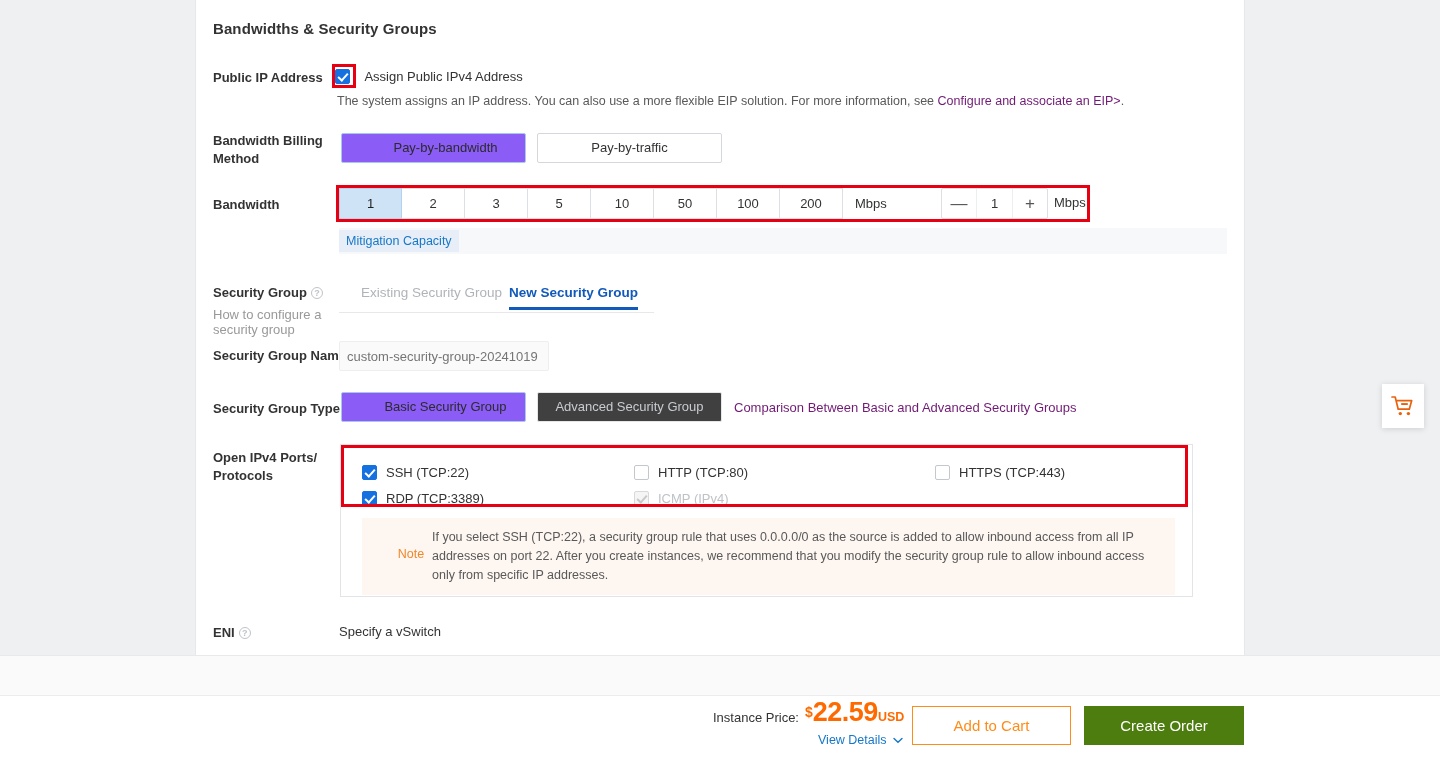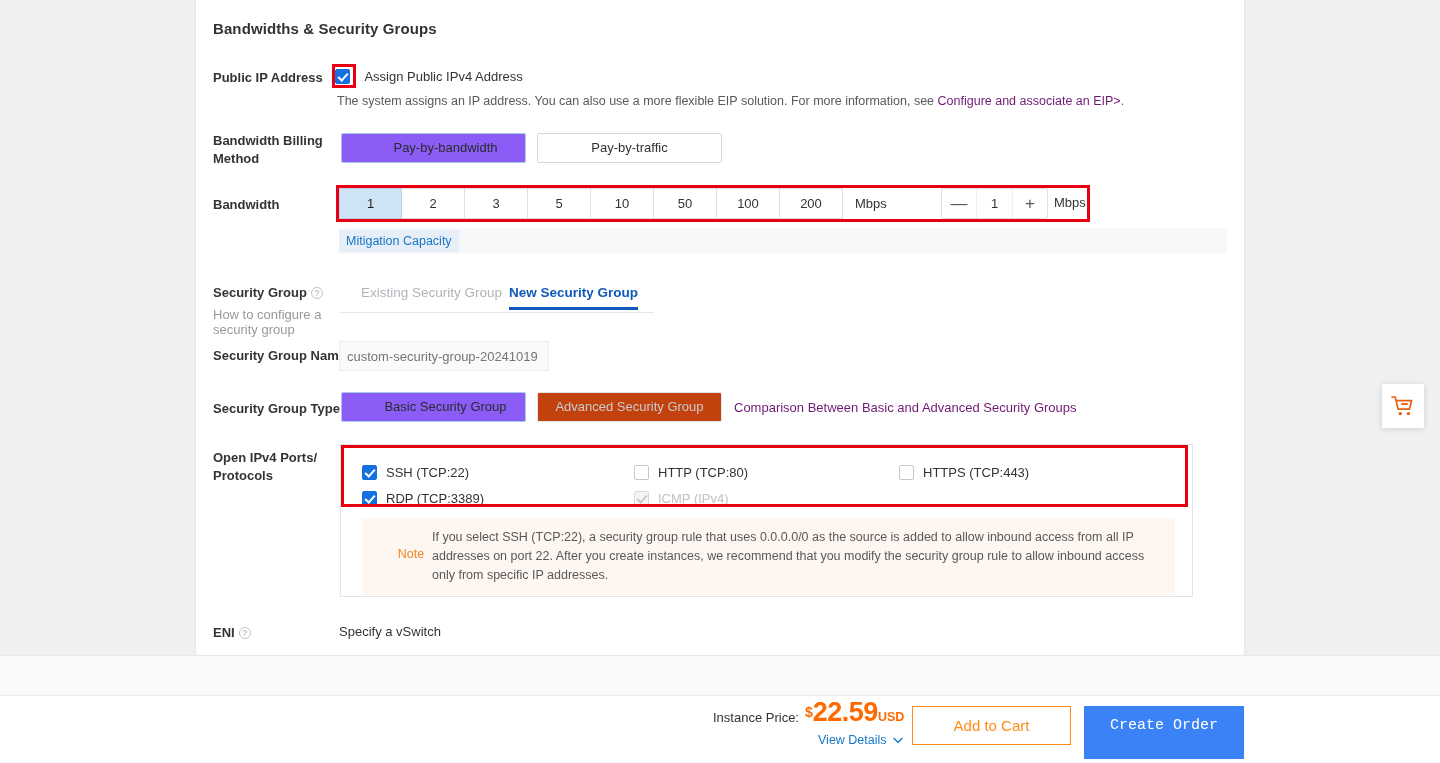--- a/index.html
+++ b/index.html
@@ -46,21 +46,21 @@
 
   
   .redbox { position:absolute; border:3px solid #e60012; pointer-events:none; }
 
   
   .segbtn {
     position:absolute; height:30px; line-height:28px; text-align:center;
     border:1px solid #d4d8dd; background:#fff; font-size:13px; color:#333; cursor:pointer; border-radius:2px;
   }
   .segbtn.active { background:#8b5cf6; border-color:#a8c9ea; color:#2b2b2b;padding-left:24px; }
-  .segbtn.disabled { color:#c8ccd1; background:#c2410c; border-color:#e4e7ea; cursor:not-allowed; }
+  .segbtn.disabled { color:#c8ccd1; background:#404040; border-color:#e4e7ea; cursor:not-allowed; }
 
   
   .bw-wrap { position:absolute; left:338px; top:188px; height:31px; display:flex; }
   .bw-cell {
     width:63px; height:31px; line-height:29px; text-align:center; font-size:13px; color:#333;
     border:1px solid #dcdfe3; border-left:none; background:#fff; cursor:pointer;
   }
   .bw-cell:first-child { border-left:1px solid #dcdfe3; }
   .bw-cell.active { background:#cfe3f7; border-color:#b4d1ee; color:#1f1f1f; }
   .bw-unit { font-size:13px; color:#333; line-height:31px; padding-left:12px; }
@@ -113,22 +113,22 @@
   .price { position:absolute; left:805px; top:697px; color:#ff6a00; font-weight:700; white-space:nowrap;}
   .price .cur { font-size:14px; vertical-align:top; line-height:30px;}
   .price .amt { font-size:27px; letter-spacing:-.5px;}
   .price .usd { font-size:12.5px; }
   .view-details { position:absolute; left:818px; top:733px; font-size:12.5px; color:#1677c8; cursor:pointer; }
   .btn-cart {
     position:absolute; left:912px; top:706px; width:159px; height:39px; background:#fff;
     border:1px solid #ff8c19; color:#ff8c19; font-size:15px; text-align:center; line-height:37px; cursor:pointer;
   }
   .btn-order {
-    position:absolute; left:1084px; top:706px; width:160px; height:53px; background:#3b82f6;
-    color:#fff; font-size:15px; text-align:center; line-height:39px; cursor:pointer; border:none;font-family:Liberation Mono, monospace;
+    position:absolute; left:1084px; top:706px; width:160px; height:39px; background:#4d7c0f;
+    color:#fff; font-size:15px; text-align:center; line-height:39px; cursor:pointer; border:none;
   }
   .help-ic {
     display:inline-block; width:12px; height:12px; border:1px solid #bfc3c8; border-radius:50%;
     font-size:9px; line-height:11px; text-align:center; color:#bfc3c8; vertical-align:1px; margin-left:4px;
   }
 </style>
 </head>
 <body>
 
 <div id="root">
@@ -203,21 +203,21 @@
     <div class="f-label" style="left:17px; top:449px;">Open IPv4 Ports/</div>
     <div class="f-label" style="left:17px; top:467px;">Protocols</div>
 
     <div class="ports-panel" style="left:144px;">
       <div class="port-item" style="left:21px; top:19px;">
         <span class="cb checked"></span><span class="lbl">SSH (TCP:22)</span>
       </div>
       <div class="port-item" style="left:293px; top:19px;">
         <span class="cb"></span><span class="lbl">HTTP (TCP:80)</span>
       </div>
-      <div class="port-item" style="left:534px; top:19px;padding-left:24px;">
+      <div class="port-item" style="left:570px; top:19px;padding-left:24px;">
         <span class="cb"></span><span class="lbl">HTTPS (TCP:443)</span>
       </div>
       <div class="port-item" style="left:21px; top:45px;">
         <span class="cb checked"></span><span class="lbl">RDP (TCP:3389)</span>
       </div>
       <div class="port-item dis" style="left:293px; top:45px;">
         <span class="cb checked disabled"></span><span class="lbl">ICMP (IPv4)</span>
       </div>
 
       <div class="note">

